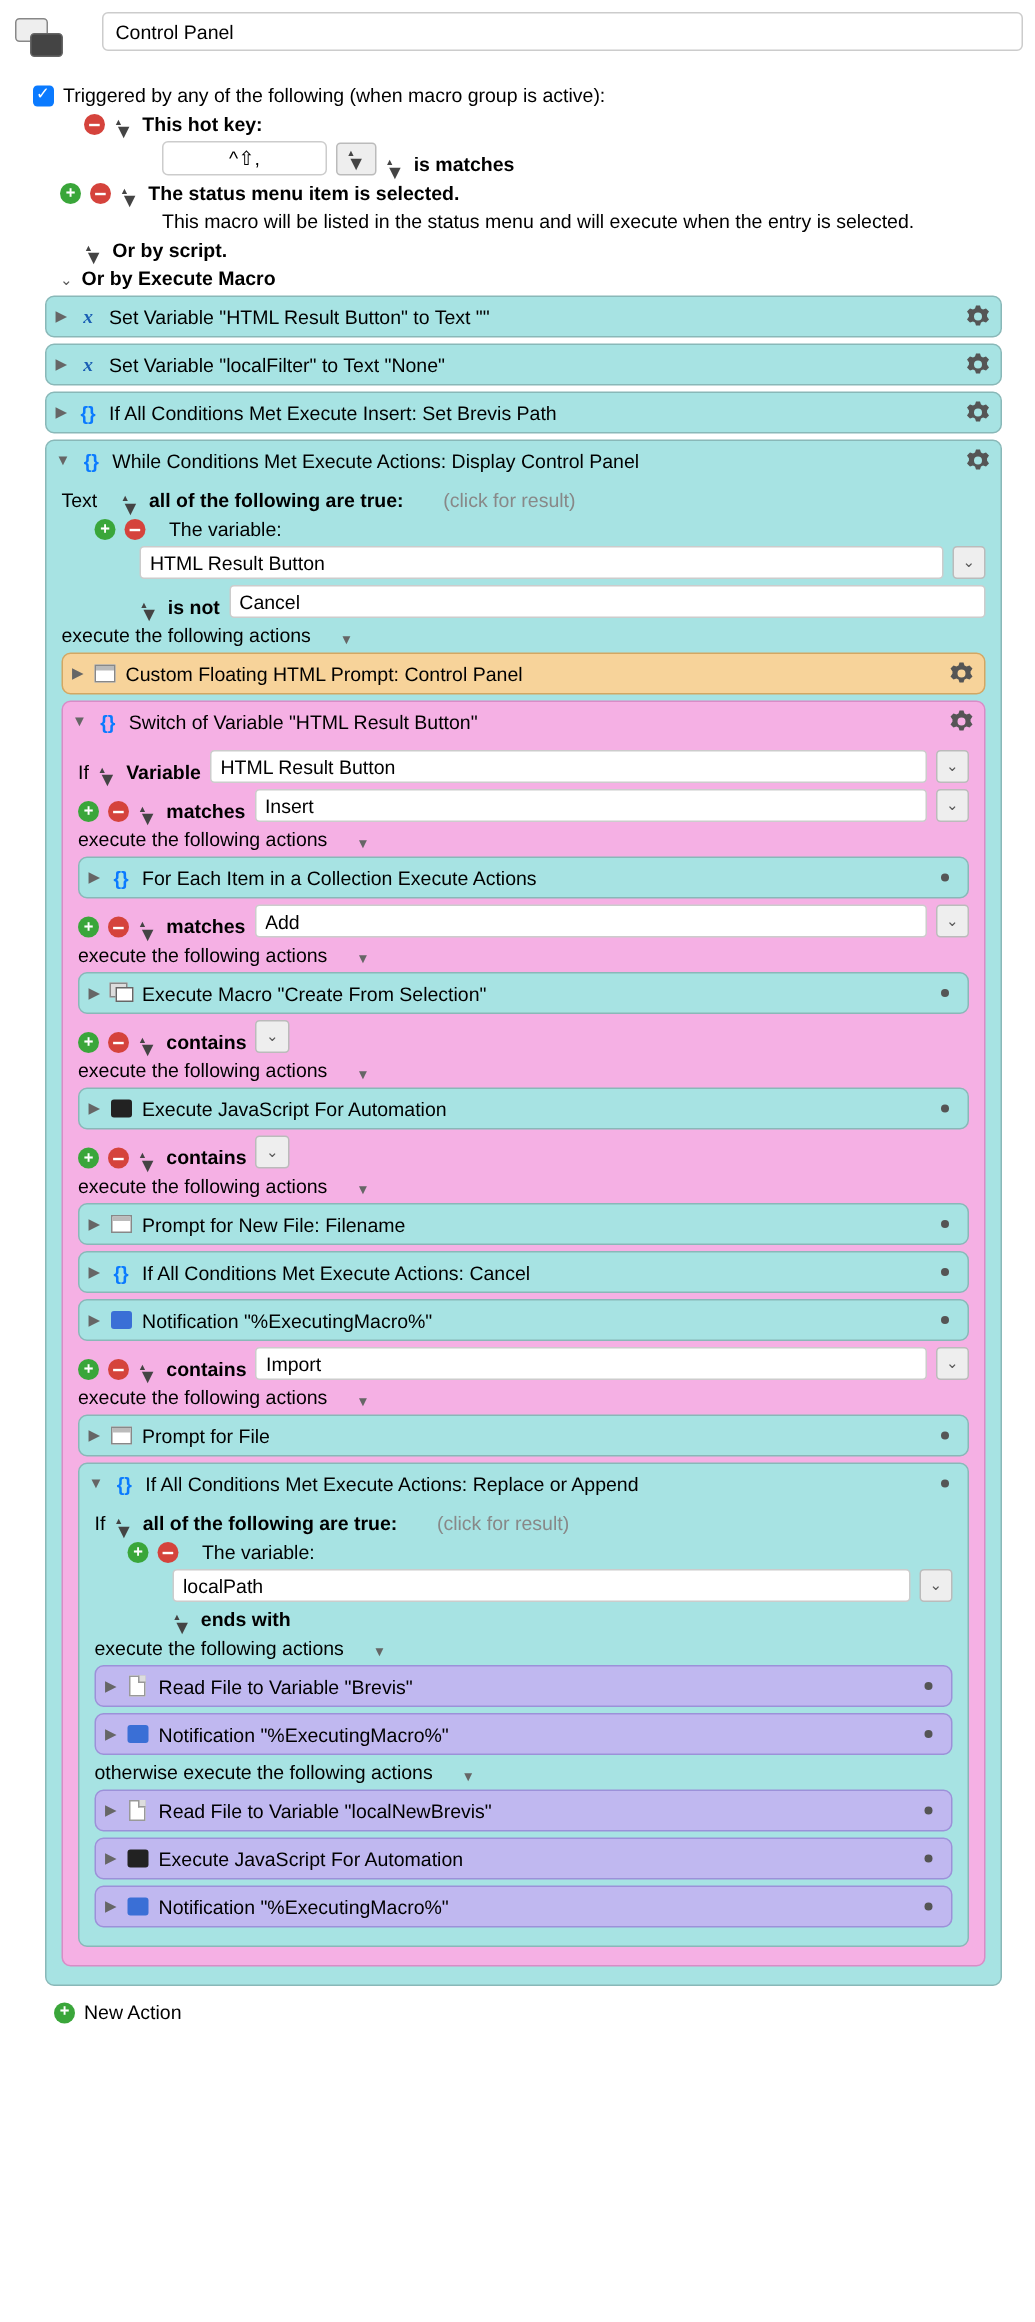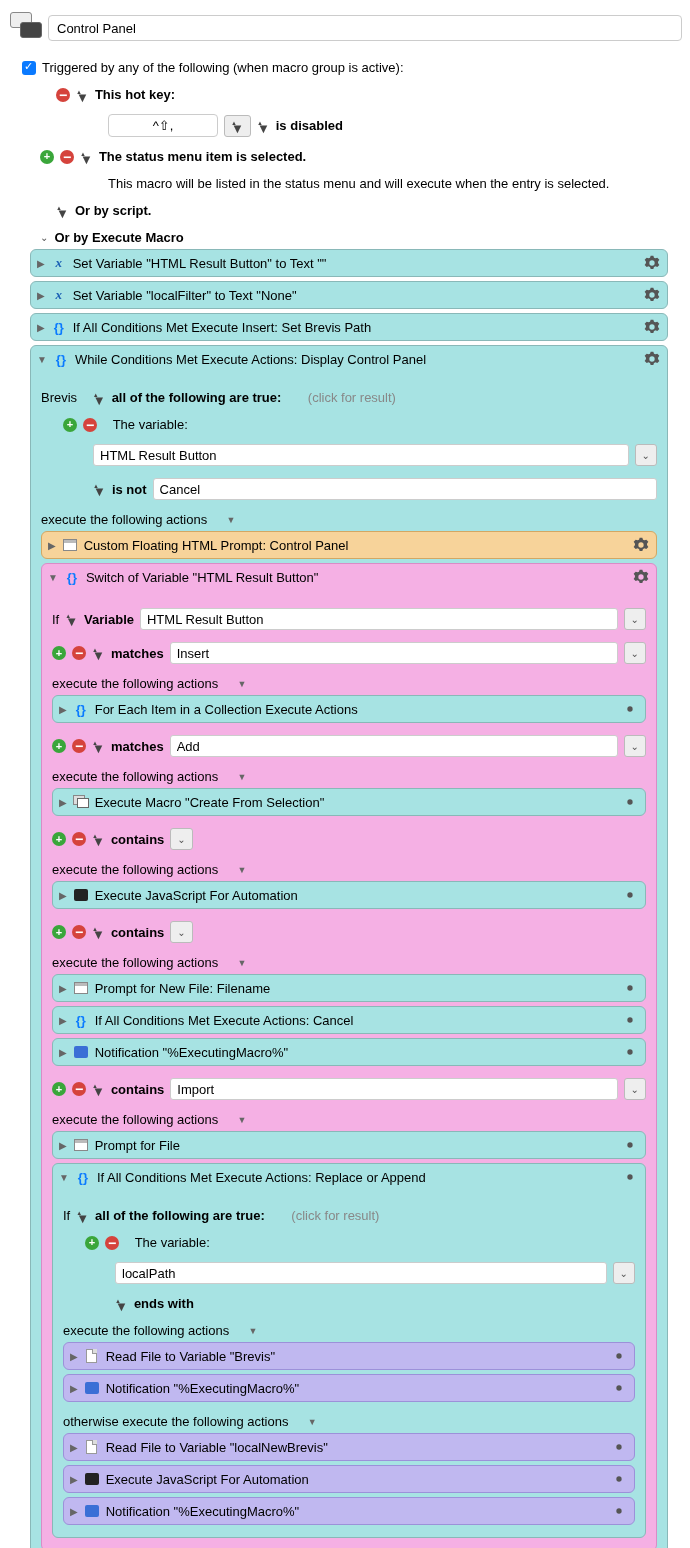--- a/index.html
+++ b/index.html
@@ -1,23 +1,23 @@
 <!DOCTYPE html>
 <html><head>
 <meta charset="utf-8">
 <style>
 * { box-sizing: border-box; margin: 0; padding: 0; font-family: -apple-system, "Helvetica Neue", Arial, sans-serif; font-size: 13px; }
 body { background: #fff; width: 690px; }
 .wrap { padding: 8px; }
-.hdr { display: flex; align-items: center; gap: 0; margin-bottom: 8px; }
+.hdr { display: flex; gap: 20px; margin-bottom: 8px; }
 .hdr-icon { width: 40px; height: 40px; position: relative; }
 .hdr-icon .r1 { width: 22px; height: 16px; border: 1px solid #888; border-radius: 3px; background: #eee; position: absolute; top: 4px; left: 2px; }
 .hdr-icon .r2 { width: 22px; height: 16px; border: 1px solid #666; border-radius: 3px; background: #444; position: absolute; top: 14px; left: 12px; }
 .title-in { flex: 1; border: 1px solid #ccc; border-radius: 4px; padding: 4px 8px; height: 26px; }
-.row { display: flex; align-items: center; gap: 6px; margin-bottom: 4px; margin-top: 12px; }
+.row { display: flex; align-items: flex-end; gap: 6px; margin-bottom: 4px; }
 .cb { width: 14px; height: 14px; appearance: none; background: #0a7aff; border-radius: 3px; position: relative; }
 .cb::after { content: "✓"; color: #fff; font-size: 11px; position: absolute; top: -1px; left: 2px; }
 .plus { width: 14px; height: 14px; border-radius: 50%; background: #3aa63a; color: #fff; display: inline-flex; align-items: center; justify-content: center; font-size: 11px; font-weight: bold; line-height: 1; }
 .minus { width: 14px; height: 14px; border-radius: 50%; background: #d5433c; color: #fff; display: inline-flex; align-items: center; justify-content: center; font-size: 14px; font-weight: bold; line-height: 1; }
 .sort { display: inline-flex; flex-direction: column; font-size: 6px; line-height: 5px; color: #444; }
 .bold { font-weight: 600; }
 .ind2 { padding-left: 48px; }
 .ind3 { padding-left: 100px; }
 .hk { border: 1px solid #ccc; border-radius: 4px; padding: 3px 8px; width: 110px; text-align: center; display: inline-block; }
 .chev { font-size: 10px; color: #555; display: inline-block; }
@@ -72,21 +72,21 @@
     <span class="minus">−</span>
     <span class="sort">▲<span>▼</span></span>
     <span class="bold">This hot key:</span>
   </div>
   <div class="row ind3">
     <span class="hk">^⇧,</span>
     <span class="sel">
         <span class="sort">▲<span>▼</span></span>
       </span>
     <span class="sort">▲<span>▼</span></span>
-    <span class="bold">is disabled</span>
+    <span class="bold">is matches</span>
   </div>
 
   <div class="row" style="padding-left:32px">
     <span class="plus">+</span>
     <span class="minus">−</span>
     <span class="sort">▲<span>▼</span></span>
     <span class="bold">The status menu item is selected.</span>
   </div>
   <div class="row ind3">This macro will be listed in the status menu and will execute when the entry is selected.</div>
 
@@ -143,21 +143,21 @@
       <span class="ic ic-brace">{}</span>
       <span>While Conditions Met Execute Actions: Display Control Panel</span>
       <span class="gear">
           <svg viewBox="0 0 24 24" fill="currentColor">
             <path d="M12 8a4 4 0 100 8 4 4 0 000-8zm9 4l2 3-3 3-3-1a8 8 0 01-2 1l-1 3h-4l-1-3a8 8 0 01-2-1l-3 1-3-3 2-3a8 8 0 010-2l-2-3 3-3 3 1a8 8 0 012-1l1-3h4l1 3a8 8 0 012 1l3-1 3 3-2 3a8 8 0 010 2z"></path>
           </svg>
         </span>
     </div>
     <div class="act-body">
       <div class="row">
-        <span>Brevis</span>&nbsp;
+        <span>Text</span>&nbsp;
         <span class="sort">▲<span>▼</span></span>
         <span class="bold">all of the following are true:</span>
         &nbsp;&nbsp;&nbsp;&nbsp;
         <span class="dim">(click for result)</span>
       </div>
       <div class="row" style="padding-left:22px">
         <span class="plus">+</span>
         <span class="minus">−</span>
         &nbsp;<span>The variable:</span>
       </div>

